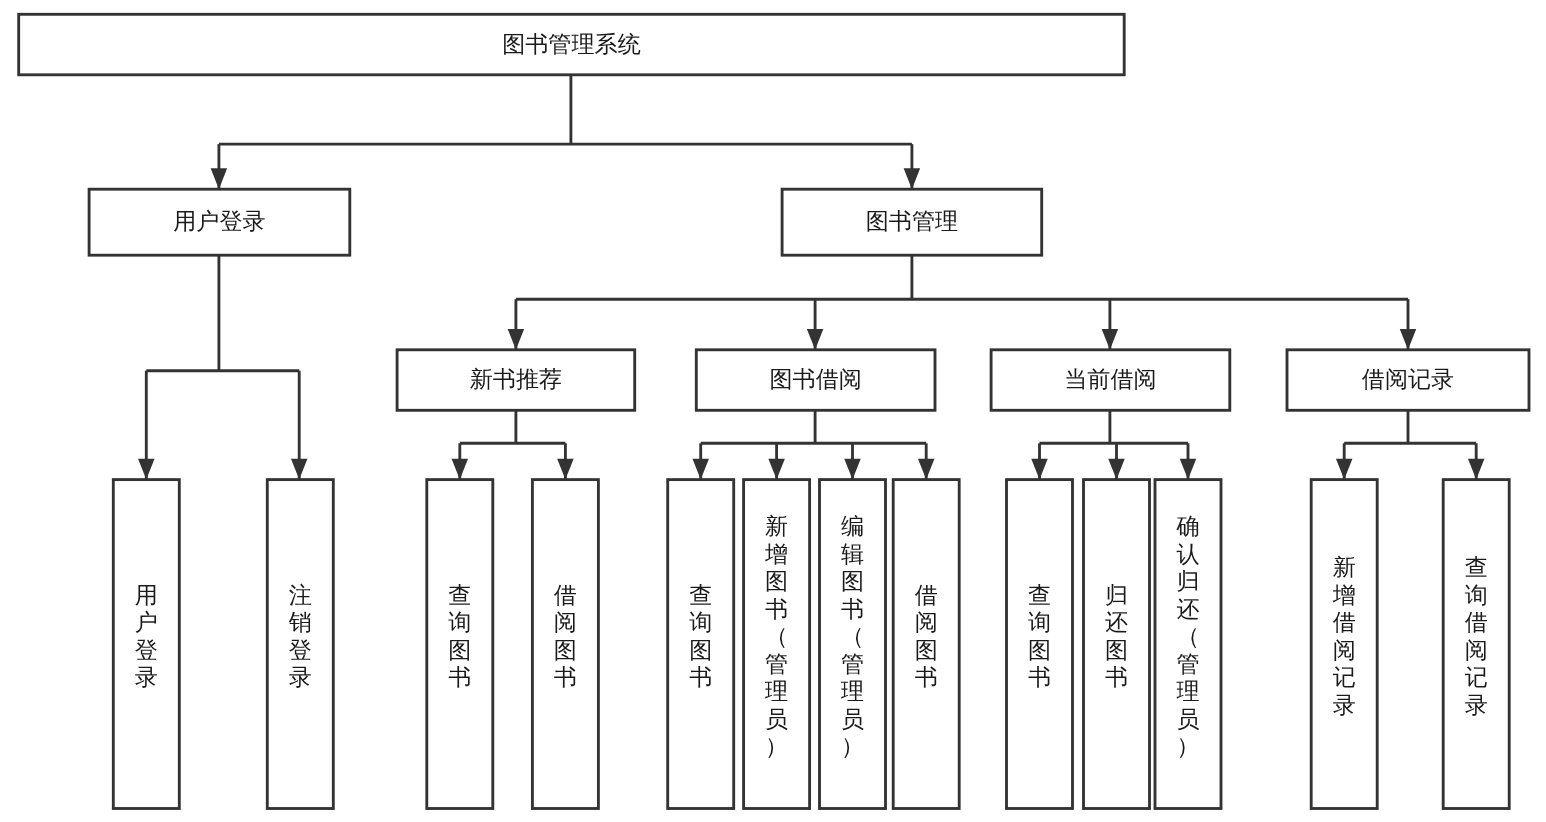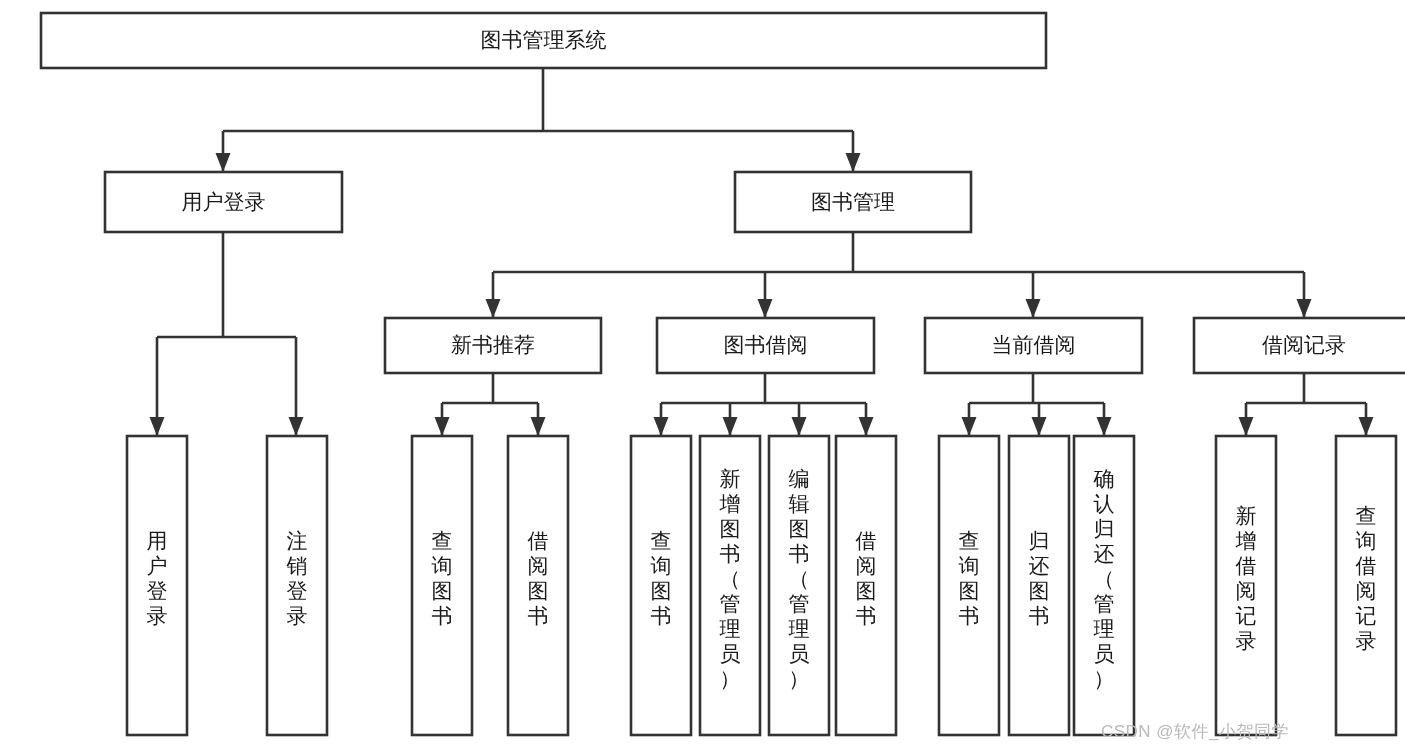--- a/index.html
+++ b/index.html
@@ -11,21 +11,20 @@
     width: 1405px;
     height: 747px;
     font-family: "Liberation Sans", "DejaVu Sans", sans-serif;
     overflow: hidden;
     position: relative;
   }
   #diagram-root {
     position: relative;
     width: 1273px;
     height: 747px;
-    margin-left: 24px;
   }
   svg#tree-svg {
     position: absolute;
     top: 0;
     left: 0;
     width: 1405px;
     height: 747px;
     display: block;
   }
   .node-box {
@@ -203,14 +202,13 @@
         <g>
           <rect x="1192" y="436" width="60" height="299" class="node-box"></rect>
           <text x="1222" y="0" class="node-label-v"><tspan x="1222" y="523">新</tspan><tspan x="1222" y="548">增</tspan><tspan x="1222" y="573">借</tspan><tspan x="1222" y="598">阅</tspan><tspan x="1222" y="623">记</tspan><tspan x="1222" y="648">录</tspan></text>
         </g>
         <g>
           <rect x="1312" y="436" width="60" height="299" class="node-box"></rect>
           <text x="1342" y="0" class="node-label-v"><tspan x="1342" y="523">查</tspan><tspan x="1342" y="548">询</tspan><tspan x="1342" y="573">借</tspan><tspan x="1342" y="598">阅</tspan><tspan x="1342" y="623">记</tspan><tspan x="1342" y="648">录</tspan></text>
         </g>
       </g>
   </svg>
-  <div class="watermark">CSDN @软件_小贺同学</div>
 </div>
 
 </body></html>

